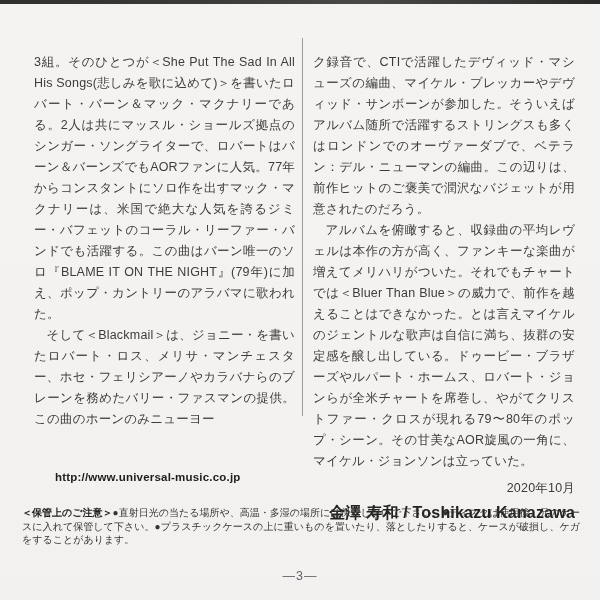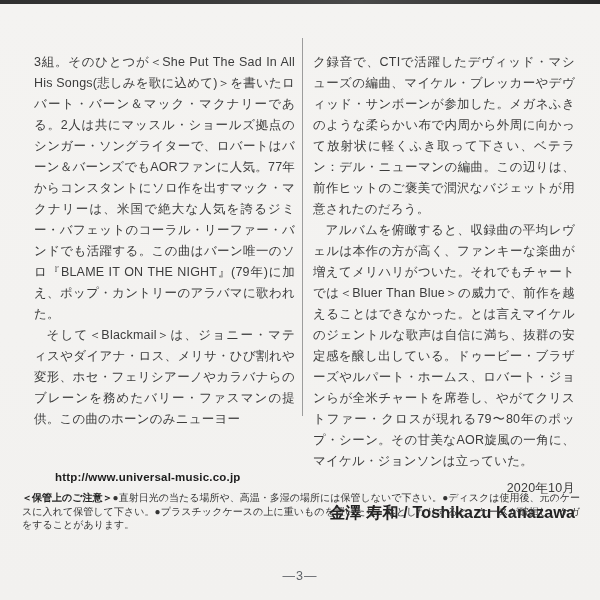--- a/index.html
+++ b/index.html
@@ -61,21 +61,21 @@
     position: absolute;
     left: 22px;
     top: 471px;
     width: 558px;
   }
   .publisher-url {
     font-weight: bold;
     font-size: 11.5px;
     color: #1d1d1d;
     letter-spacing: 0.2px;
-    margin-bottom: 8px;
+    margin-bottom: 23px;
     padding-left: 33px;
   }
   .notes {
     margin: 0;
     font-size: 10px;
     line-height: 13.6px;
     text-align: justify;
     color: #343434;
   }
   .notes b { font-weight: bold; color: #222; }
@@ -96,25 +96,25 @@
 
 <div class="page">
 
   <div class="top-edge"></div>
 
   <div class="divider"></div>
 
   <div class="columns">
     <div class="col col-left">
       <p>3組。そのひとつが＜She Put The Sad In All His Songs(悲しみを歌に込めて)＞を書いたロバート・バーン＆マック・マクナリーである。2人は共にマッスル・ショールズ拠点のシンガー・ソングライターで、ロバートはバーン＆バーンズでもAORファンに人気。77年からコンスタントにソロ作を出すマック・マクナリーは、米国で絶大な人気を誇るジミー・バフェットのコーラル・リーファー・バンドでも活躍する。この曲はバーン唯一のソロ『BLAME IT ON THE NIGHT』(79年)に加え、ポップ・カントリーのアラバマに歌われた。</p>
-      <p class="indent">そして＜Blackmail＞は、ジョニー・マティスやダイアナ・ロス、メリサ・ひび割れや変形、ホセ・フェリシアーノやカラバナらのブレーンを務めたバリー・ファスマンの提供。この曲のホーンのみニューヨー</p>
+      <p class="indent">そして＜Blackmail＞は、ジョニー・を書いたロバート・ロス、メリサ・マンチェスター、ホセ・フェリシアーノやカラバナらのブレーンを務めたバリー・ファスマンの提供。この曲のホーンのみニューヨー</p>
     </div>
 
     <div class="col col-right">
-      <p>ク録音で、CTIで活躍したデヴィッド・マシューズの編曲、マイケル・ブレッカーやデヴィッド・サンボーンが参加した。メガネふきのような柔らかい布で内周から外周に向かって放射状に軽くふき取って下さい、ベテラン：デル・ニューマンの編曲。この辺りは、前作ヒットのご褒美で潤沢なバジェットが用意されたのだろう。</p>
+      <p>ク録音で、CTIで活躍したデヴィッド・マシューズの編曲、マイケル・ブレッカーやデヴィッド・サンボーンが参加した。そういえばアルバム随所で活躍するストリングスも多くはロンドンでのオーヴァーダブで、ベテラン：デル・ニューマンの編曲。この辺りは、前作ヒットのご褒美で潤沢なバジェットが用意されたのだろう。</p>
       <p class="indent">アルバムを俯瞰すると、収録曲の平均レヴェルは本作の方が高く、ファンキーな楽曲が増えてメリハリがついた。それでもチャートでは＜Bluer Than Blue＞の威力で、前作を越えることはできなかった。とは言えマイケルのジェントルな歌声は自信に満ち、抜群の安定感を醸し出している。ドゥービー・ブラザーズやルパート・ホームス、ロバート・ジョンらが全米チャートを席巻し、やがてクリストファー・クロスが現れる79〜80年のポップ・シーン。その甘美なAOR旋風の一角に、マイケル・ジョンソンは立っていた。</p>
 
       <div class="credit">
         <div class="credit-date">2020年10月</div>
         <div class="credit-author">金澤 寿和 / Toshikazu Kanazawa</div>
       </div>
     </div>
   </div>
 
   <div class="footer">

